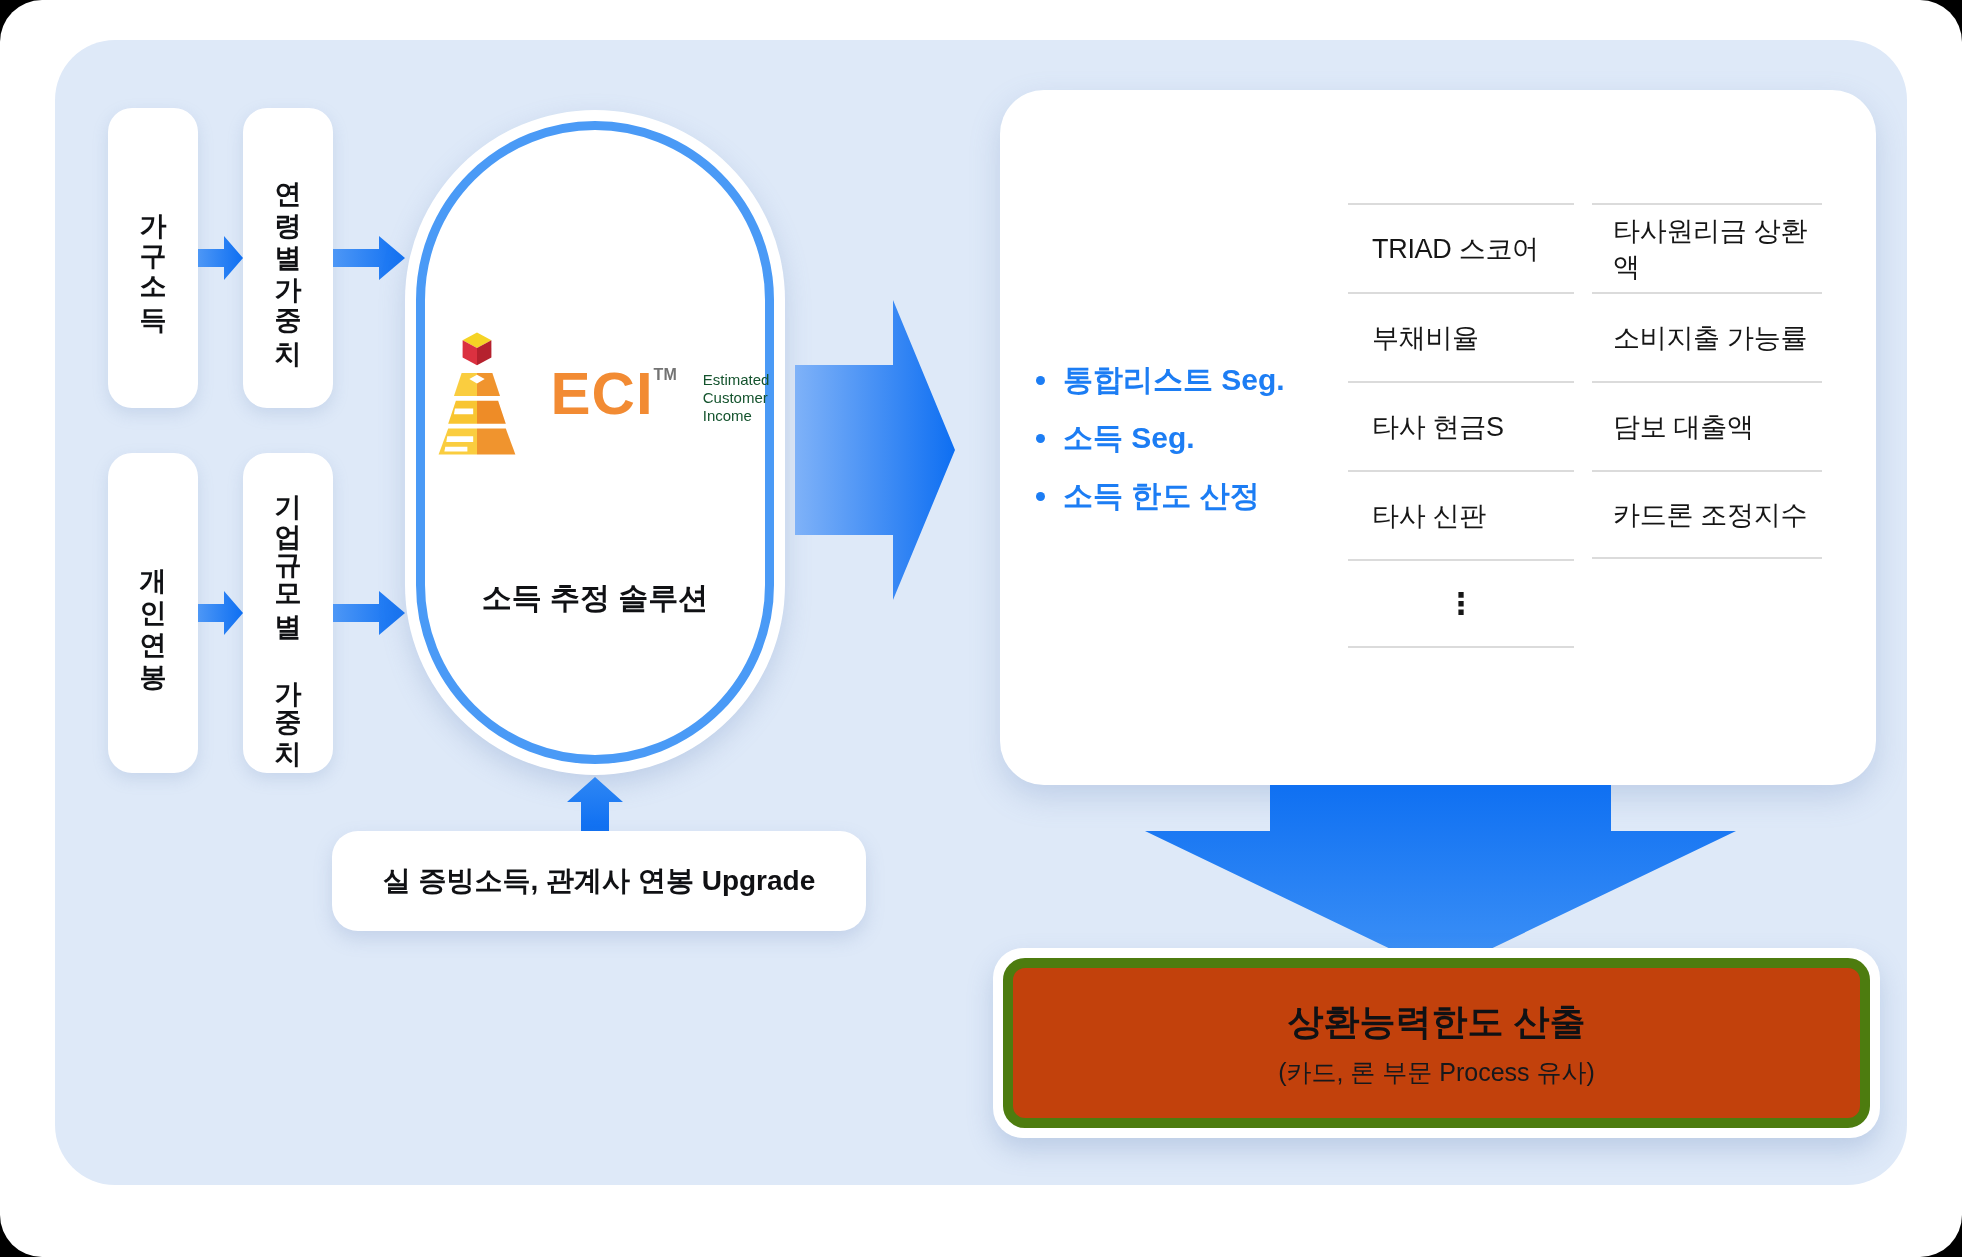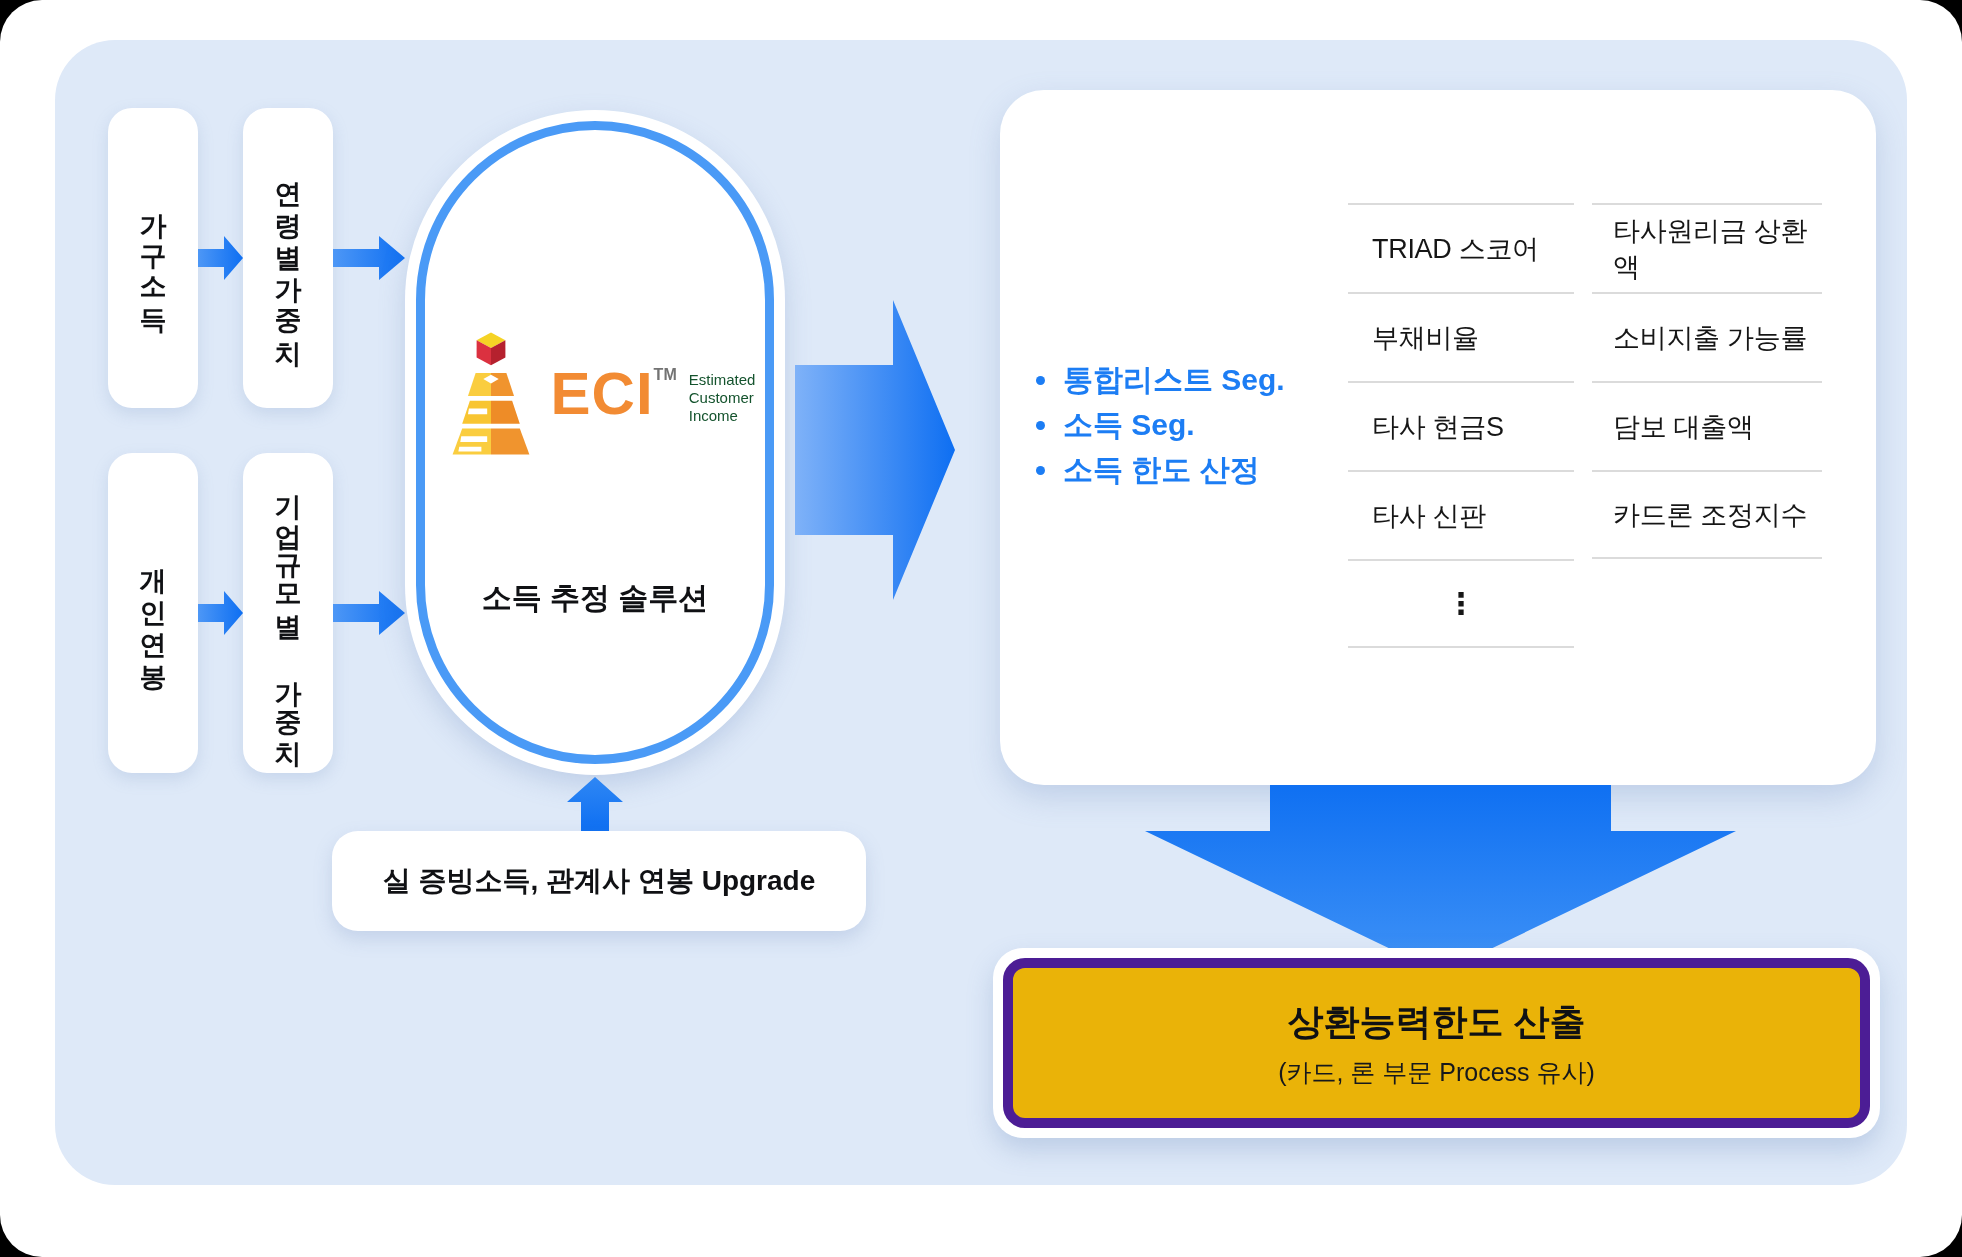--- a/index.html
+++ b/index.html
@@ -30,21 +30,21 @@
   .oval {
     position: absolute; left: 405px; top: 110px; width: 380px; height: 665px;
     background: #fff; border-radius: 190px;
     box-shadow: 0 10px 26px rgba(110,140,190,0.28);
   }
   .oval-ring {
     position: absolute; inset: 11px; border: 9px solid #4A9AF6; border-radius: 180px;
   }
   .logo-row {
     position: absolute; left: 8px; right: 0; top: 218px; height: 132px;
-    display: flex; align-items: center; justify-content: center; gap: 12px;
+    display: flex; align-items: center; justify-content: center; gap: 26px;
   }
   .pyr { width: 96px; height: 124px; flex: 0 0 auto; }
   .wordmark { display: flex; align-items: flex-start; }
   .eci-word { font-size: 60px; font-weight: 700; color: #F28B33; letter-spacing: 1px; line-height: 1; }
   .eci-tm  { font-size: 16px; font-weight: 700; color: #737373; margin-top: 2px; letter-spacing: 0; }
   .tagline { margin-top: 8px; font-size: 15px; line-height: 18px;
              font-weight: 500; color: #14532d; }
   .oval-label {
     position: absolute; left: 0; right: 0; top: 468px; text-align: center;
     font-size: 30px; font-weight: 700; color: #101114;
@@ -59,21 +59,21 @@
   }
 
   
   .panel {
     position: absolute; left: 1000px; top: 90px; width: 876px; height: 695px;
     background: #fff; border-radius: 44px;
     box-shadow: 0 12px 30px rgba(110,140,190,0.28);
   }
   .bullets {
     position: absolute; left: 36px; top: 272px; list-style: none; margin: 0; padding: 0;
-    display: flex; flex-direction: column; gap: 9px;
+    display: flex; flex-direction: column; gap: 22px;
   }
   .bullets li { display: flex; align-items: center; gap: 18px; }
   .bullet-dot { width: 9px; height: 9px; border-radius: 50%; background: #1C7DF4; flex: 0 0 auto; }
   .bullet-label { font-size: 30px; font-weight: 700; color: #1C7DF4; line-height: 36px; }
 
   .fcol { position: absolute; top: 113px; }
   .fcol.c1 { left: 348px; width: 226px; }
   .fcol.c2 { left: 592px; width: 230px; }
   .fcell {
     height: 89px; border-top: 2px solid #DBDBDB; box-sizing: border-box;
@@ -85,22 +85,22 @@
   .fcell.dots { justify-content: center; padding-left: 0;
                 font-family: "DejaVu Sans", sans-serif; font-size: 30px; font-weight: 700; }
 
   
   .result-outer {
     position: absolute; left: 993px; top: 948px; width: 887px; height: 190px;
     background: #fff; border-radius: 30px;
     box-shadow: 0 12px 26px rgba(110,140,190,0.30);
   }
   .result-inner {
-    position: absolute; inset: 10px; background: #eab308;
-    border: 10px solid #4c1d95; border-radius: 22px;
+    position: absolute; inset: 10px; background: #c2410c;
+    border: 10px solid #4d7c0f; border-radius: 22px;
     display: flex; flex-direction: column; align-items: center; justify-content: center; gap: 9px;
   }
   .result-title { font-size: 36px; font-weight: 700; color: #101114; }
   .result-subtitle { font-size: 25px; font-weight: 400; color: #16181C; }
 
   .arrow-svg { position: absolute; display: block; }
 </style>
 </head>
 <body>
 

